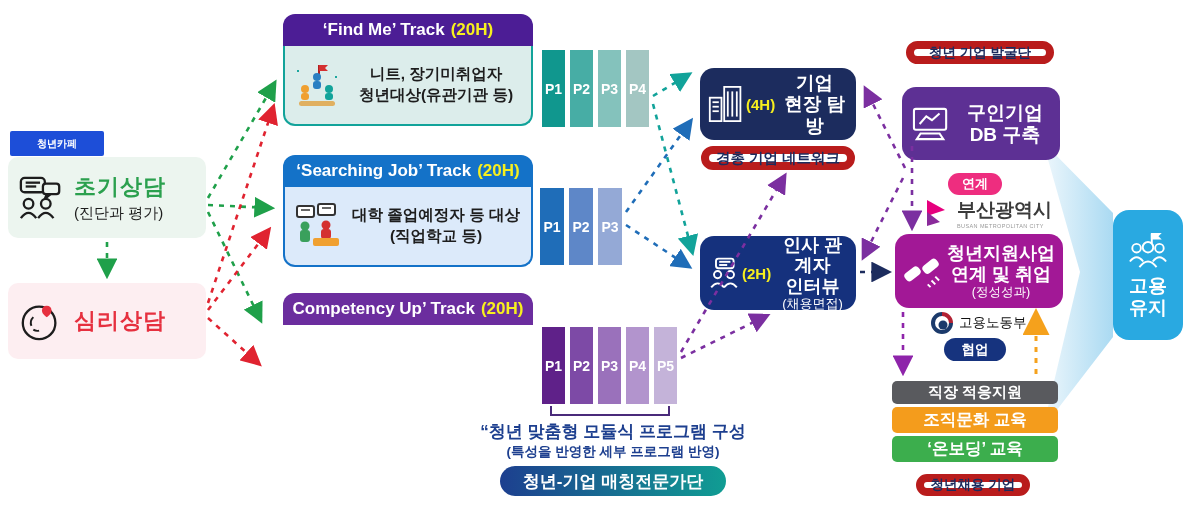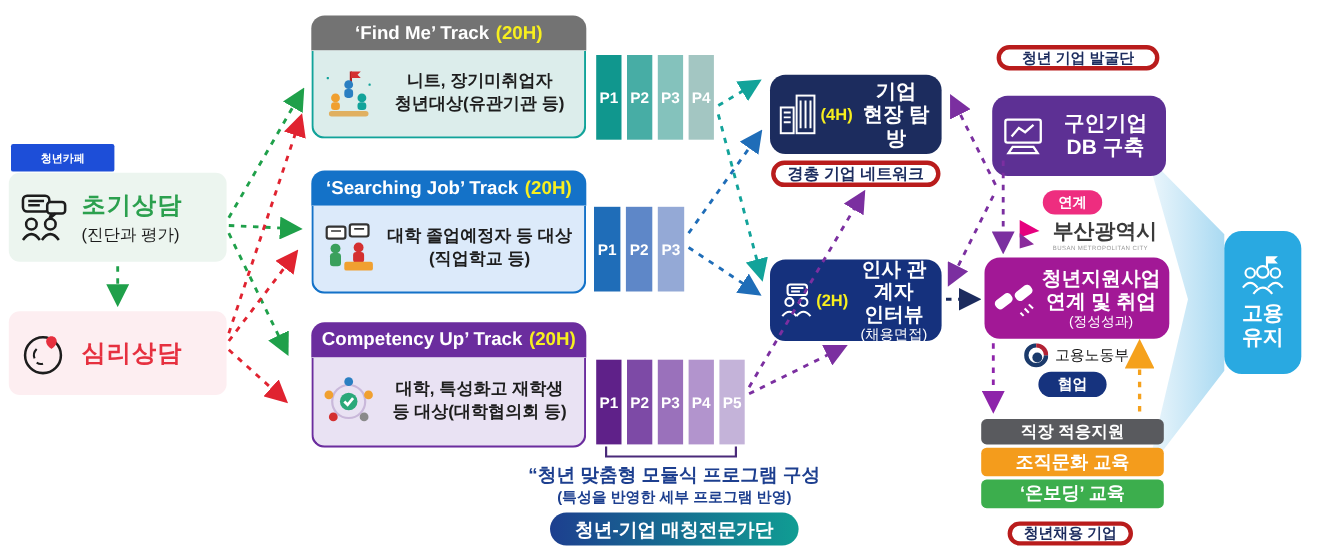--- a/index.html
+++ b/index.html
@@ -1,21 +1,21 @@
 <!DOCTYPE html>
 <html><head>
 <meta charset="utf-8">
 <style>
   html,body{margin:0;padding:0;background:#fff;}
   body{font-family:"Liberation Sans","DejaVu Sans",sans-serif;}
   #stage{position:relative;width:1200px;height:505px;background:#fff;overflow:hidden;}
   .abs{position:absolute;box-sizing:border-box;}
   .z10{z-index:10;}
   .pill{display:flex;align-items:center;justify-content:center;border-radius:14px;font-weight:bold;}
-  .pill-outline{background:#fff;border:4px solid #b91c1c;color:#1c2c5e;}
+  .pill-outline{background:#fff;border:8px solid #b91c1c;color:#1c2c5e;}
   .cafe-pill{background:#1d4ed8;color:#fff;border-radius:2px;font-size:10px;}
   .soft-box{border-radius:10px;display:flex;align-items:center;gap:10px;padding:8px 10px;}
   .t-green{color:#2ba04e;font-weight:bold;font-size:22px;letter-spacing:1px;}
   .t-red{color:#e6303f;font-weight:bold;font-size:22px;letter-spacing:1px;}
   .t-sub{color:#1d1d1d;font-size:15px;margin-top:2px;}
   .track-head{display:flex;align-items:center;justify-content:center;gap:6px;border-radius:12px 12px 0 0;color:#fff;font-weight:bold;font-size:17px;}
   .track-head .hrs{color:#f7ef1e;}
   .track-body{display:flex;align-items:center;gap:8px;padding:6px 8px;border-radius:0 0 12px 12px;}
   .track-desc{flex:1;text-align:center;font-weight:bold;color:#1d1d1d;font-size:15.5px;line-height:1.35;}
   .bar{display:flex;align-items:center;justify-content:center;color:#fff;font-weight:bold;font-size:14px;}
@@ -73,21 +73,21 @@
     <span>
       <svg width="46" height="46" viewBox="0 0 48 48">
         <circle cx="22" cy="26" r="17" fill="none" stroke="#1d1d1d" stroke-width="2.4"></circle>
         <path d="M16,20 q-4,4 -2,9 m2,4 q3,2 6,1" fill="none" stroke="#1d1d1d" stroke-width="2"></path>
         <path d="M30,8 c-3,0 -5,2 -5,5 c0,4 5,7 5,7 s5,-3 5,-7 c0,-3 -2,-5 -5,-5z" fill="#e6303f"></path>
       </svg>
     </span>
     <span class="t-red">심리상담</span>
   </div>
 
-  <div class="abs z10 track-head" style="left:283px;top:14px;width:250px;height:32px;background:#737373;">
+  <div class="abs z10 track-head" style="left:283px;top:14px;width:250px;height:32px;background:#4c1d95;">
     <span>‘Find Me’ Track</span>
       <span class="hrs">(20H)</span>
   </div>
   <div class="abs z10 track-body" style="left:283px;top:46px;width:250px;height:80px;background:#dcedeb;border:2px solid #12a39a;border-top:none;">
     <span>
       <svg width="48" height="48" viewBox="0 0 48 48">
         <line x1="26" y1="4" x2="26" y2="14" stroke="#b02020" stroke-width="2"></line>
         <path d="M26,4 h9 l-3,3 3,3 h-9 z" fill="#d43030"></path>
         <circle cx="24" cy="16" r="4" fill="#2a7fc2"></circle>
           <rect x="20" y="20" width="8" height="8" rx="3" fill="#2a7fc2"></rect>
@@ -125,38 +125,20 @@
     </span>
     <span class="track-desc">
       <div>대학 졸업예정자 등 대상</div>
       <div>(직업학교 등)</div>
     </span>
   </div>
 
   <div class="abs z10 track-head" style="left:283px;top:293px;width:250px;height:32px;background:#6b2d9e;">
     <span>Competency Up’ Track</span>
       <span class="hrs">(20H)</span>
-  </div>
-  <div class="abs z10 track-body" style="left:283px;top:325px;width:250px;height:82px;background:#e9e2f3;border:2px solid #6b2d9e;border-top:none;">
-    <span>
-      <svg width="48" height="48" viewBox="0 0 48 48">
-        <circle cx="24" cy="24" r="15" fill="none" stroke="#c9b8da" stroke-width="2"></circle>
-        <circle cx="24" cy="24" r="8" fill="#2aa87a"></circle>
-          <path d="M20,24 l3,3 5,-6" stroke="#fff" stroke-width="2.5" fill="none"></path>
-        <circle cx="24" cy="6" r="4" fill="#2a7fc2"></circle>
-          <circle cx="42" cy="18" r="4" fill="#f0a030"></circle>
-        <circle cx="38" cy="38" r="4" fill="#8a8a8a"></circle>
-          <circle cx="10" cy="38" r="4" fill="#d43030"></circle>
-        <circle cx="6" cy="18" r="4" fill="#f0a030"></circle>
-      </svg>
-    </span>
-    <span class="track-desc">
-      <div>대학, 특성화고 재학생</div>
-      <div>등 대상(대학협의회 등)</div>
-    </span>
   </div>
 
   <div class="abs z10 bar" style="left:542px;top:50px;width:23px;height:77px;background:#10978e;">
       <span>P1</span>
     </div>
   <div class="abs z10 bar" style="left:570px;top:50px;width:23px;height:77px;background:#47ada5;">
       <span>P2</span>
     </div>
   <div class="abs z10 bar" style="left:598px;top:50px;width:23px;height:77px;background:#84c2bc;">
       <span>P3</span>

